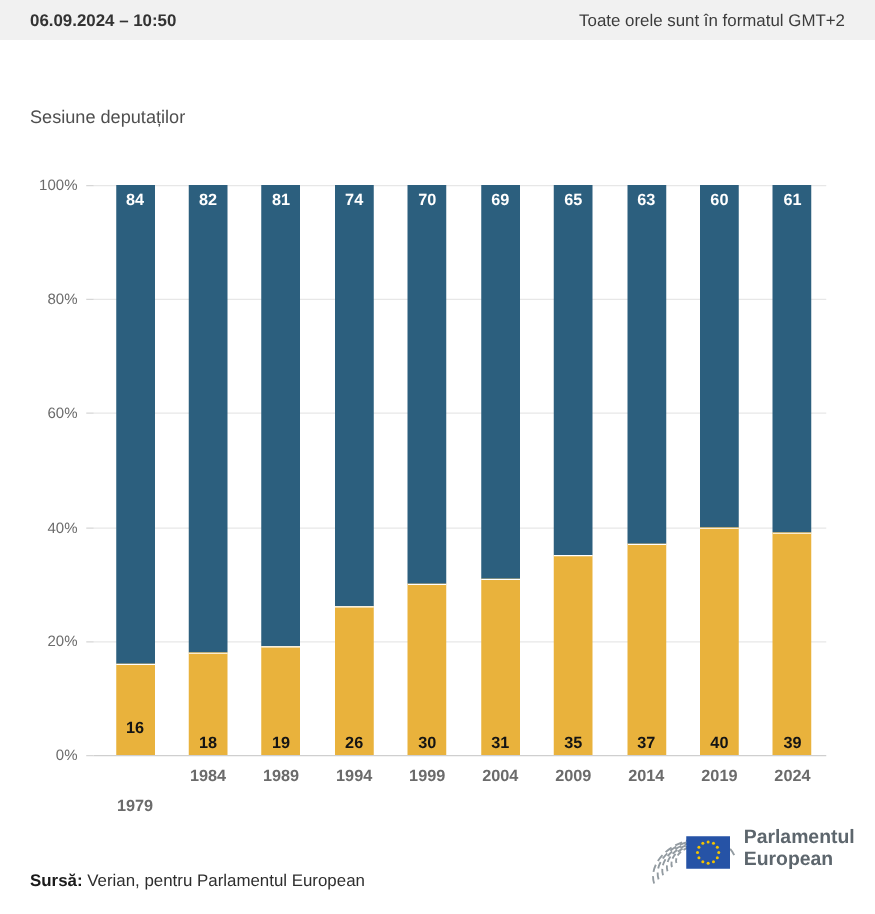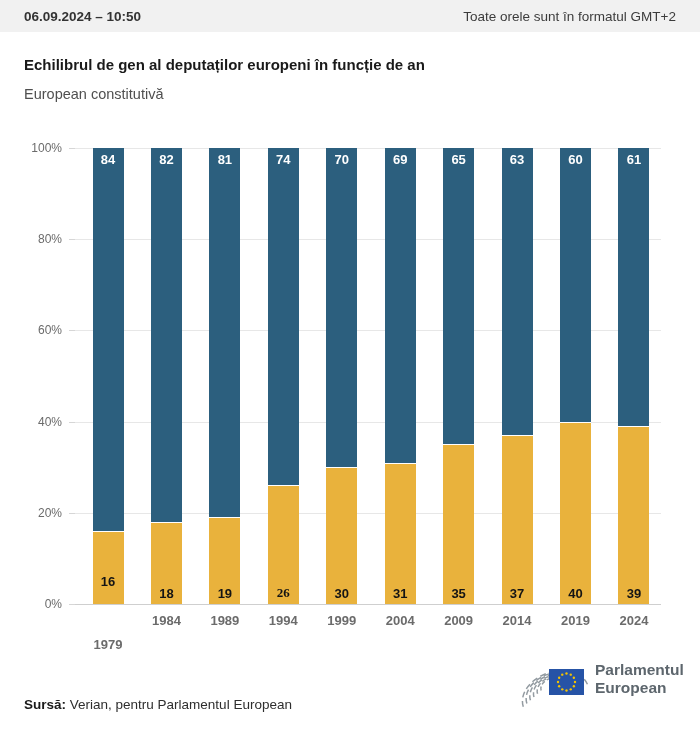--- a/index.html
+++ b/index.html
@@ -93,22 +93,21 @@
 </head>
 <body>
 
 <div class="page">
 
   <div class="topbar">
     <span class="date">06.09.2024 – 10:50</span>
     <span class="tz">Toate orele sunt în formatul GMT+2</span>
   </div>
 
-  <div class="chart-title">Echilibrul de gen al deputaților europeni în funcție de an</div>
-  <div class="chart-subtitle">European constitutivă</div>
+  <div class="chart-subtitle">Sesiune deputaților</div>
 
   <div class="plot" id="plot">
       <div class="gridline zero" style="top: 456px;"></div>
       <div class="tick" style="top: 456px;"></div>
       <div class="gridline" style="top: 364.8px;"></div>
       <div class="tick" style="top: 364.8px;"></div>
       <div class="gridline" style="top: 273.6px;"></div>
       <div class="tick" style="top: 273.6px;"></div>
       <div class="gridline" style="top: 182.4px;"></div>
       <div class="tick" style="top: 182.4px;"></div>
@@ -131,21 +130,21 @@
       <div class="bar-col" style="left: 134.38px;">
         <div class="seg" style="top: 0px; height: 369.36px; background: rgb(44, 95, 126);"></div>
         <div class="seg" style="bottom: 0px; height: 86.64px; background: rgb(233, 178, 60); box-shadow: rgb(255, 255, 255) 0px 1px 0px inset;"></div>
         <div class="seg-label men" style="top: 4px;">81</div>
         <div class="seg-label women" style="bottom: 3px;">19</div>
       </div>
       <div class="bar-col" style="left: 192.82px;">
         <div class="seg" style="top: 0px; height: 337.44px; background: rgb(44, 95, 126);"></div>
         <div class="seg" style="bottom: 0px; height: 118.56px; background: rgb(233, 178, 60); box-shadow: rgb(255, 255, 255) 0px 1px 0px inset;"></div>
         <div class="seg-label men" style="top: 4px;">74</div>
-        <div class="seg-label women" style="bottom: 3px; font-family: Liberation Serif, serif;">26</div>
+        <div class="seg-label women" style="bottom: 3px;">26</div>
       </div>
       <div class="bar-col" style="left: 251.26px;">
         <div class="seg" style="top: 0px; height: 319.2px; background: rgb(44, 95, 126);"></div>
         <div class="seg" style="bottom: 0px; height: 136.8px; background: rgb(233, 178, 60); box-shadow: rgb(255, 255, 255) 0px 1px 0px inset;"></div>
         <div class="seg-label men" style="top: 4px;">70</div>
         <div class="seg-label women" style="bottom: 3px;">30</div>
       </div>
       <div class="bar-col" style="left: 309.7px;">
         <div class="seg" style="top: 0px; height: 314.64px; background: rgb(44, 95, 126);"></div>
         <div class="seg" style="bottom: 0px; height: 141.36px; background: rgb(233, 178, 60); box-shadow: rgb(255, 255, 255) 0px 1px 0px inset;"></div>

